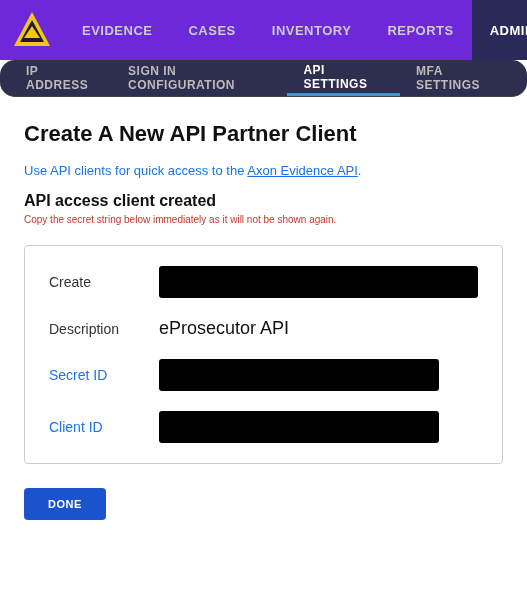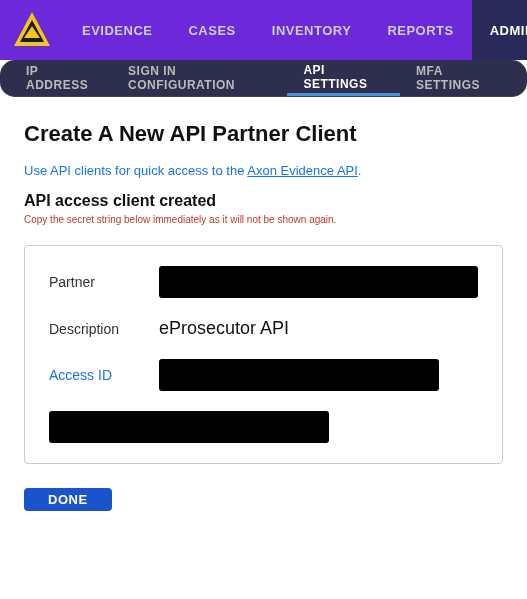--- a/index.html
+++ b/index.html
@@ -137,23 +137,23 @@
     }
     .field-value-text {
       font-size: 18px;
       color: #111;
     }
 
     
     .done-button {
       background: #1a53cc;
       color: #fff;
-      font-size: 13px;
-      font-weight: bold;
-      padding: 4px 24px;
+      font-size: 11px;
+      font-weight: bold;
+      padding: 10px 24px;
       border: none;
       border-radius: 4px;
       cursor: pointer;
       text-transform: uppercase;
       letter-spacing: 0.5px;
     }
   </style>
 </head>
 <body>
 
@@ -187,33 +187,34 @@
   <p class="api-info-link">
     <span>Use API clients for quick access to the </span><a>Axon Evidence API</a><span>.</span>
   </p>
 
   <p class="success-title">API access client created</p>
   <p class="warning-text">Copy the secret string below immediately as it will not be shown again.</p>
 
   <div class="api-card">
 
     <div class="api-field">
-      <span class="field-label">Partner</span>
+      <span class="field-label">Create</span>
       <div class="field-value-black"></div>
     </div>
 
     <div class="api-field">
       <span class="field-label">Description</span>
       <span class="field-value-text">eProsecutor API</span>
     </div>
 
     <div class="api-field">
-      <span class="field-label partner">Access ID</span>
+      <span class="field-label partner">Secret ID</span>
       <div class="field-value-black" style="max-width:280px;"></div>
     </div>
 
     <div class="api-field">
+      <span class="field-label client">Client ID</span>
       <div class="field-value-black" style="max-width:280px;"></div>
     </div>
   </div>
 
   <button class="done-button">DONE</button>
 </div>
 
 </body></html>

